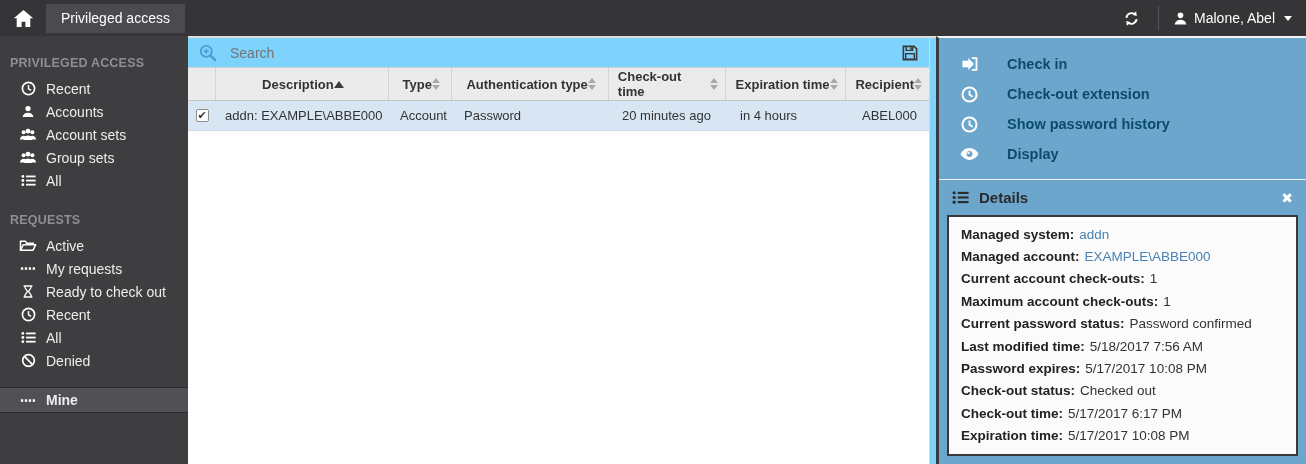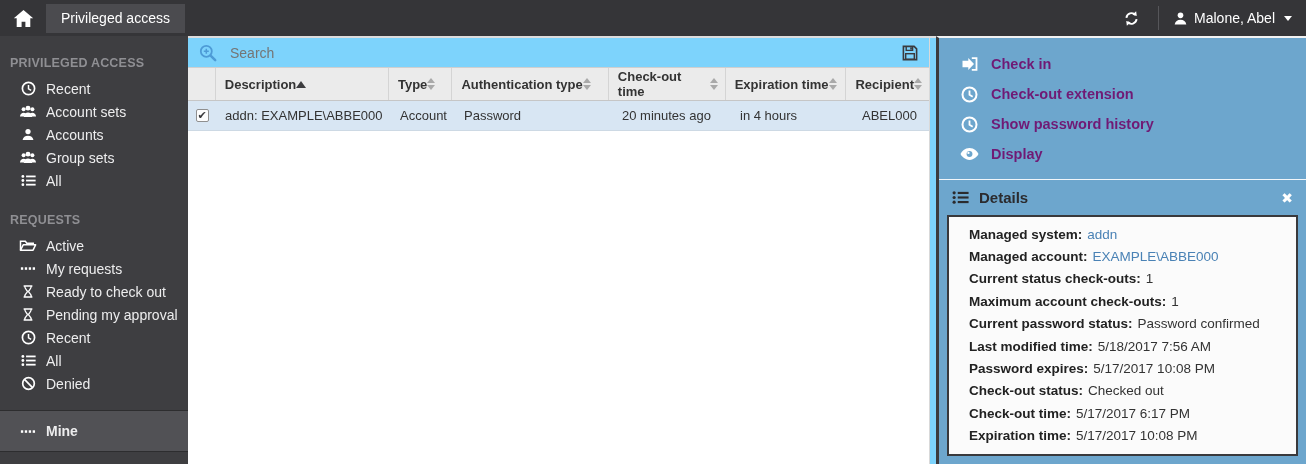--- a/index.html
+++ b/index.html
@@ -19,33 +19,33 @@
 
   
   .body { flex:1; display:flex; min-height:0; }
 
   
   .sidebar { flex:0 0 188px; background:#3e3e41; color:#ededee; padding-top:14px; overflow:hidden; }
   .nav-section { margin-bottom:15px; }
   .nav-label { color:#8f8f93; font-size:12.5px; font-weight:700; letter-spacing:.2px; padding:6px 10px 7px 10px; }
   .nav-item { height:23px; display:flex; align-items:center; padding-left:19px; font-size:14px; cursor:pointer; }
   .nav-item .nicon { width:18px; display:flex; justify-content:center; margin-right:9px; color:#fff; }
-  .nav-item.active { height:42px; background:#515155; font-weight:700; border-top:1px solid #2d2d2f; border-bottom:1px solid #2d2d2f; }
+  .nav-item.active { height:26px; background:#515155; font-weight:700; border-top:1px solid #2d2d2f; border-bottom:1px solid #2d2d2f; }
 
   
   .main { flex:1; display:flex; flex-direction:column; background:#7dd3fc; border-top:2px solid #dcdcdc; padding-right:6px; min-width:0; }
   .gridpane { flex:1; display:flex; flex-direction:column; border-right:1px solid #d9d9d9; min-height:0; }
   .searchbar { flex:0 0 30px; display:flex; align-items:center; border-bottom:1px solid #cfcfcf; padding:0 9px; }
   .search-icon { color:#4d9bd6; display:flex; margin-left:2px; }
   .search-input { border:none; outline:none; flex:1; font-size:14px; color:#333; margin-left:13px; font-family:inherit; background:transparent; }
   .search-input::placeholder { color:#757575; opacity:1; }
   .save-btn { color:#3a3a3d; display:flex; cursor:pointer; padding:2px; }
 
   .grid-header { flex:0 0 33px; display:flex; background:#ebebeb; border-bottom:1px solid #c6c6c6; font-size:13px; font-weight:700; color:#333; }
-  .hcell { display:flex; align-items:center; justify-content:flex-start; padding:0 7px 0 9px; border-right:1px solid #d4d4d4; }
+  .hcell { display:flex; align-items:center; justify-content:center; padding:0 7px 0 9px; border-right:1px solid #d4d4d4; }
   .hcell:last-child { border-right:none; }
   .sort-asc { width:0; height:0; border-left:5px solid transparent; border-right:5px solid transparent; border-bottom:7px solid #3c3c3f; cursor:pointer; }
   .sort-both { display:flex; flex-direction:column; gap:2px; cursor:pointer; }
   .tri-up { width:0; height:0; border-left:4px solid transparent; border-right:4px solid transparent; border-bottom:5px solid #a9a9a9; }
   .tri-down { width:0; height:0; border-left:4px solid transparent; border-right:4px solid transparent; border-top:5px solid #a9a9a9; }
 
   .grid-row { flex:0 0 30px; display:flex; align-items:center; background:#d8e6f3; border-bottom:1px solid #cdd9e4; font-size:13px; color:#333; cursor:pointer; }
   .cell { padding-left:9px; white-space:nowrap; overflow:hidden; }
   .col-check { width:28px; display:flex; justify-content:center; padding-left:0; }
   .col-desc { width:175px; }
@@ -53,27 +53,27 @@
   .col-auth { width:158px; }
   .col-co   { width:118px; }
   .col-exp  { width:122px; }
   .col-rcpt { flex:1; }
   .checkbox { width:13px; height:13px; background:#fdfdfd; border:1px solid #8f8f8f; border-radius:2px; display:flex; align-items:center; justify-content:center; font-size:11px; line-height:11px; color:#3a3a3d; cursor:pointer; }
   .grid-empty { flex:1; background:#fff; }
 
   
   .panel { flex:0 0 370px; background:#6da6cd; border-left:3px solid #3b3b3e; border-top:2px solid #f2f2f2; display:flex; flex-direction:column; }
   .actions { padding:11px 0 5px 0; }
-  .action-item { height:30px; display:flex; align-items:center; padding-left:19px; color:#701a75; font-size:14.5px; font-weight:600; cursor:pointer; }
+  .action-item { height:30px; display:flex; align-items:center; padding-left:19px; color:#0c4a6e; font-size:14.5px; font-weight:600; cursor:pointer;gap:16px; }
   .action-item .aicon { width:22px; display:flex; justify-content:center; margin-right:11px; }
   .panel-separator { height:1px; background:rgba(255,255,255,.9); margin-top:5px; }
   .details-header { height:35px; display:flex; align-items:center; padding:0 13px; }
   .details-title { font-size:15px; font-weight:700; color:#2b2b2e; margin-left:10px; }
   .close-btn { margin-left:auto; color:#fff; font-size:14px; font-weight:700; cursor:pointer; line-height:1; }
-  .details-box { margin:0 8px 8px 8px; background:#fbfbfb; border:2px solid #39393c; padding:6px 8px; flex:1; overflow:hidden; }
+  .details-box { margin:0 8px 8px 8px; background:#fbfbfb; border:2px solid #39393c; padding:6px 0; flex:1; overflow:hidden; }
   .detail-row { height:22.4px; display:flex; align-items:center; padding:0 12px; font-size:13.5px; white-space:nowrap; }
   .dlabel { font-weight:700; color:#222; margin-right:5px; }
   .dvalue { color:#333; }
   .dvalue.link { color:#4a82b5; cursor:pointer; }
   .dicon { display:flex; color:#2b2b2e; }
 </style>
 </head>
 <body>
 
 <div class="app">
@@ -124,42 +124,42 @@
           <span class="nicon">
               <svg width="15" height="15" viewBox="0 0 16 16">
                 <circle cx="8" cy="8" r="6.5" fill="none" stroke="currentColor" stroke-width="1.8"></circle>
                 <path d="M8 4.3v4l2.8 1.7" fill="none" stroke="currentColor" stroke-width="1.6"></path>
               </svg>
             </span>
           <span>Recent</span>
         </div>
         <div class="nav-item">
           <span class="nicon">
+              <svg width="14" height="15" viewBox="0 0 16 16">
+                <circle cx="8" cy="4.6" r="3" fill="currentColor"></circle>
+                <path d="M1.8 14.4c.4-3.5 3-5.1 6.2-5.1s5.8 1.6 6.2 5.1z" fill="currentColor"></path>
+              </svg>
+            </span>
+          <span>Accounts</span>
+        </div>
+        <div class="nav-item">
+          <span class="nicon">
               <svg width="18" height="15" viewBox="0 0 18 16">
                 <circle cx="4.3" cy="5.6" r="2.1" fill="currentColor"></circle>
                 <circle cx="13.7" cy="5.6" r="2.1" fill="currentColor"></circle>
                 <circle cx="9" cy="4.4" r="2.6" fill="currentColor"></circle>
                 <path d="M.4 13.3c.3-2.7 2-4 4-4 .9 0 1.8.3 2.5.9-1.2 1-1.8 1.9-2 3.1z" fill="currentColor"></path>
                 <path d="M17.6 13.3c-.3-2.7-2-4-4-4-.9 0-1.8.3-2.5.9 1.2 1 1.8 1.9 2 3.1z" fill="currentColor"></path>
                 <path d="M4.5 13.8c.3-3.1 2.2-4.7 4.5-4.7s4.2 1.6 4.5 4.7z" fill="currentColor"></path>
               </svg>
             </span>
           <span>Account sets</span>
         </div>
         <div class="nav-item">
           <span class="nicon">
-              <svg width="14" height="15" viewBox="0 0 16 16">
-                <circle cx="8" cy="4.6" r="3" fill="currentColor"></circle>
-                <path d="M1.8 14.4c.4-3.5 3-5.1 6.2-5.1s5.8 1.6 6.2 5.1z" fill="currentColor"></path>
-              </svg>
-            </span>
-          <span>Accounts</span>
-        </div>
-        <div class="nav-item">
-          <span class="nicon">
               <svg width="18" height="15" viewBox="0 0 18 16">
                 <circle cx="4.3" cy="5.6" r="2.1" fill="currentColor"></circle>
                 <circle cx="13.7" cy="5.6" r="2.1" fill="currentColor"></circle>
                 <circle cx="9" cy="4.4" r="2.6" fill="currentColor"></circle>
                 <path d="M.4 13.3c.3-2.7 2-4 4-4 .9 0 1.8.3 2.5.9-1.2 1-1.8 1.9-2 3.1z" fill="currentColor"></path>
                 <path d="M17.6 13.3c-.3-2.7-2-4-4-4-.9 0-1.8.3-2.5.9 1.2 1 1.8 1.9 2 3.1z" fill="currentColor"></path>
                 <path d="M4.5 13.8c.3-3.1 2.2-4.7 4.5-4.7s4.2 1.6 4.5 4.7z" fill="currentColor"></path>
               </svg>
             </span>
           <span>Group sets</span>
@@ -202,29 +202,20 @@
           <span>My requests</span>
         </div>
         <div class="nav-item">
           <span class="nicon">
               <svg width="14" height="15" viewBox="0 0 16 16">
                 <path d="M3 1.7h10M3 14.3h10" stroke="currentColor" stroke-width="1.9" fill="none"></path>
                 <path d="M4.3 1.7c0 4.4 3 4.3 3 6.3s-3 1.9-3 6.3M11.7 1.7c0 4.4-3 4.3-3 6.3s3 1.9 3 6.3" stroke="currentColor" stroke-width="1.5" fill="none"></path>
               </svg>
             </span>
           <span>Ready to check out</span>
-        </div>
-        <div class="nav-item">
-          <span class="nicon">
-              <svg width="14" height="15" viewBox="0 0 16 16">
-                <path d="M3 1.7h10M3 14.3h10" stroke="currentColor" stroke-width="1.9" fill="none"></path>
-                <path d="M4.3 1.7c0 4.4 3 4.3 3 6.3s-3 1.9-3 6.3M11.7 1.7c0 4.4-3 4.3-3 6.3s3 1.9 3 6.3" stroke="currentColor" stroke-width="1.5" fill="none"></path>
-              </svg>
-            </span>
-          <span>Pending my approval</span>
         </div>
         <div class="nav-item">
           <span class="nicon">
               <svg width="15" height="15" viewBox="0 0 16 16">
                 <circle cx="8" cy="8" r="6.5" fill="none" stroke="currentColor" stroke-width="1.8"></circle>
                 <path d="M8 4.3v4l2.8 1.7" fill="none" stroke="currentColor" stroke-width="1.6"></path>
               </svg>
             </span>
           <span>Recent</span>
         </div>
@@ -410,21 +401,21 @@
       <div class="details-box">
         <div class="detail-row">
           <span class="dlabel">Managed system:</span>
           <span class="dvalue link">addn</span>
         </div>
         <div class="detail-row">
           <span class="dlabel">Managed account:</span>
           <span class="dvalue link">EXAMPLE\ABBE000</span>
         </div>
         <div class="detail-row">
-          <span class="dlabel">Current status check-outs:</span>
+          <span class="dlabel">Current account check-outs:</span>
           <span class="dvalue">1</span>
         </div>
         <div class="detail-row">
           <span class="dlabel">Maximum account check-outs:</span>
           <span class="dvalue">1</span>
         </div>
         <div class="detail-row">
           <span class="dlabel">Current password status:</span>
           <span class="dvalue">Password confirmed</span>
         </div>

